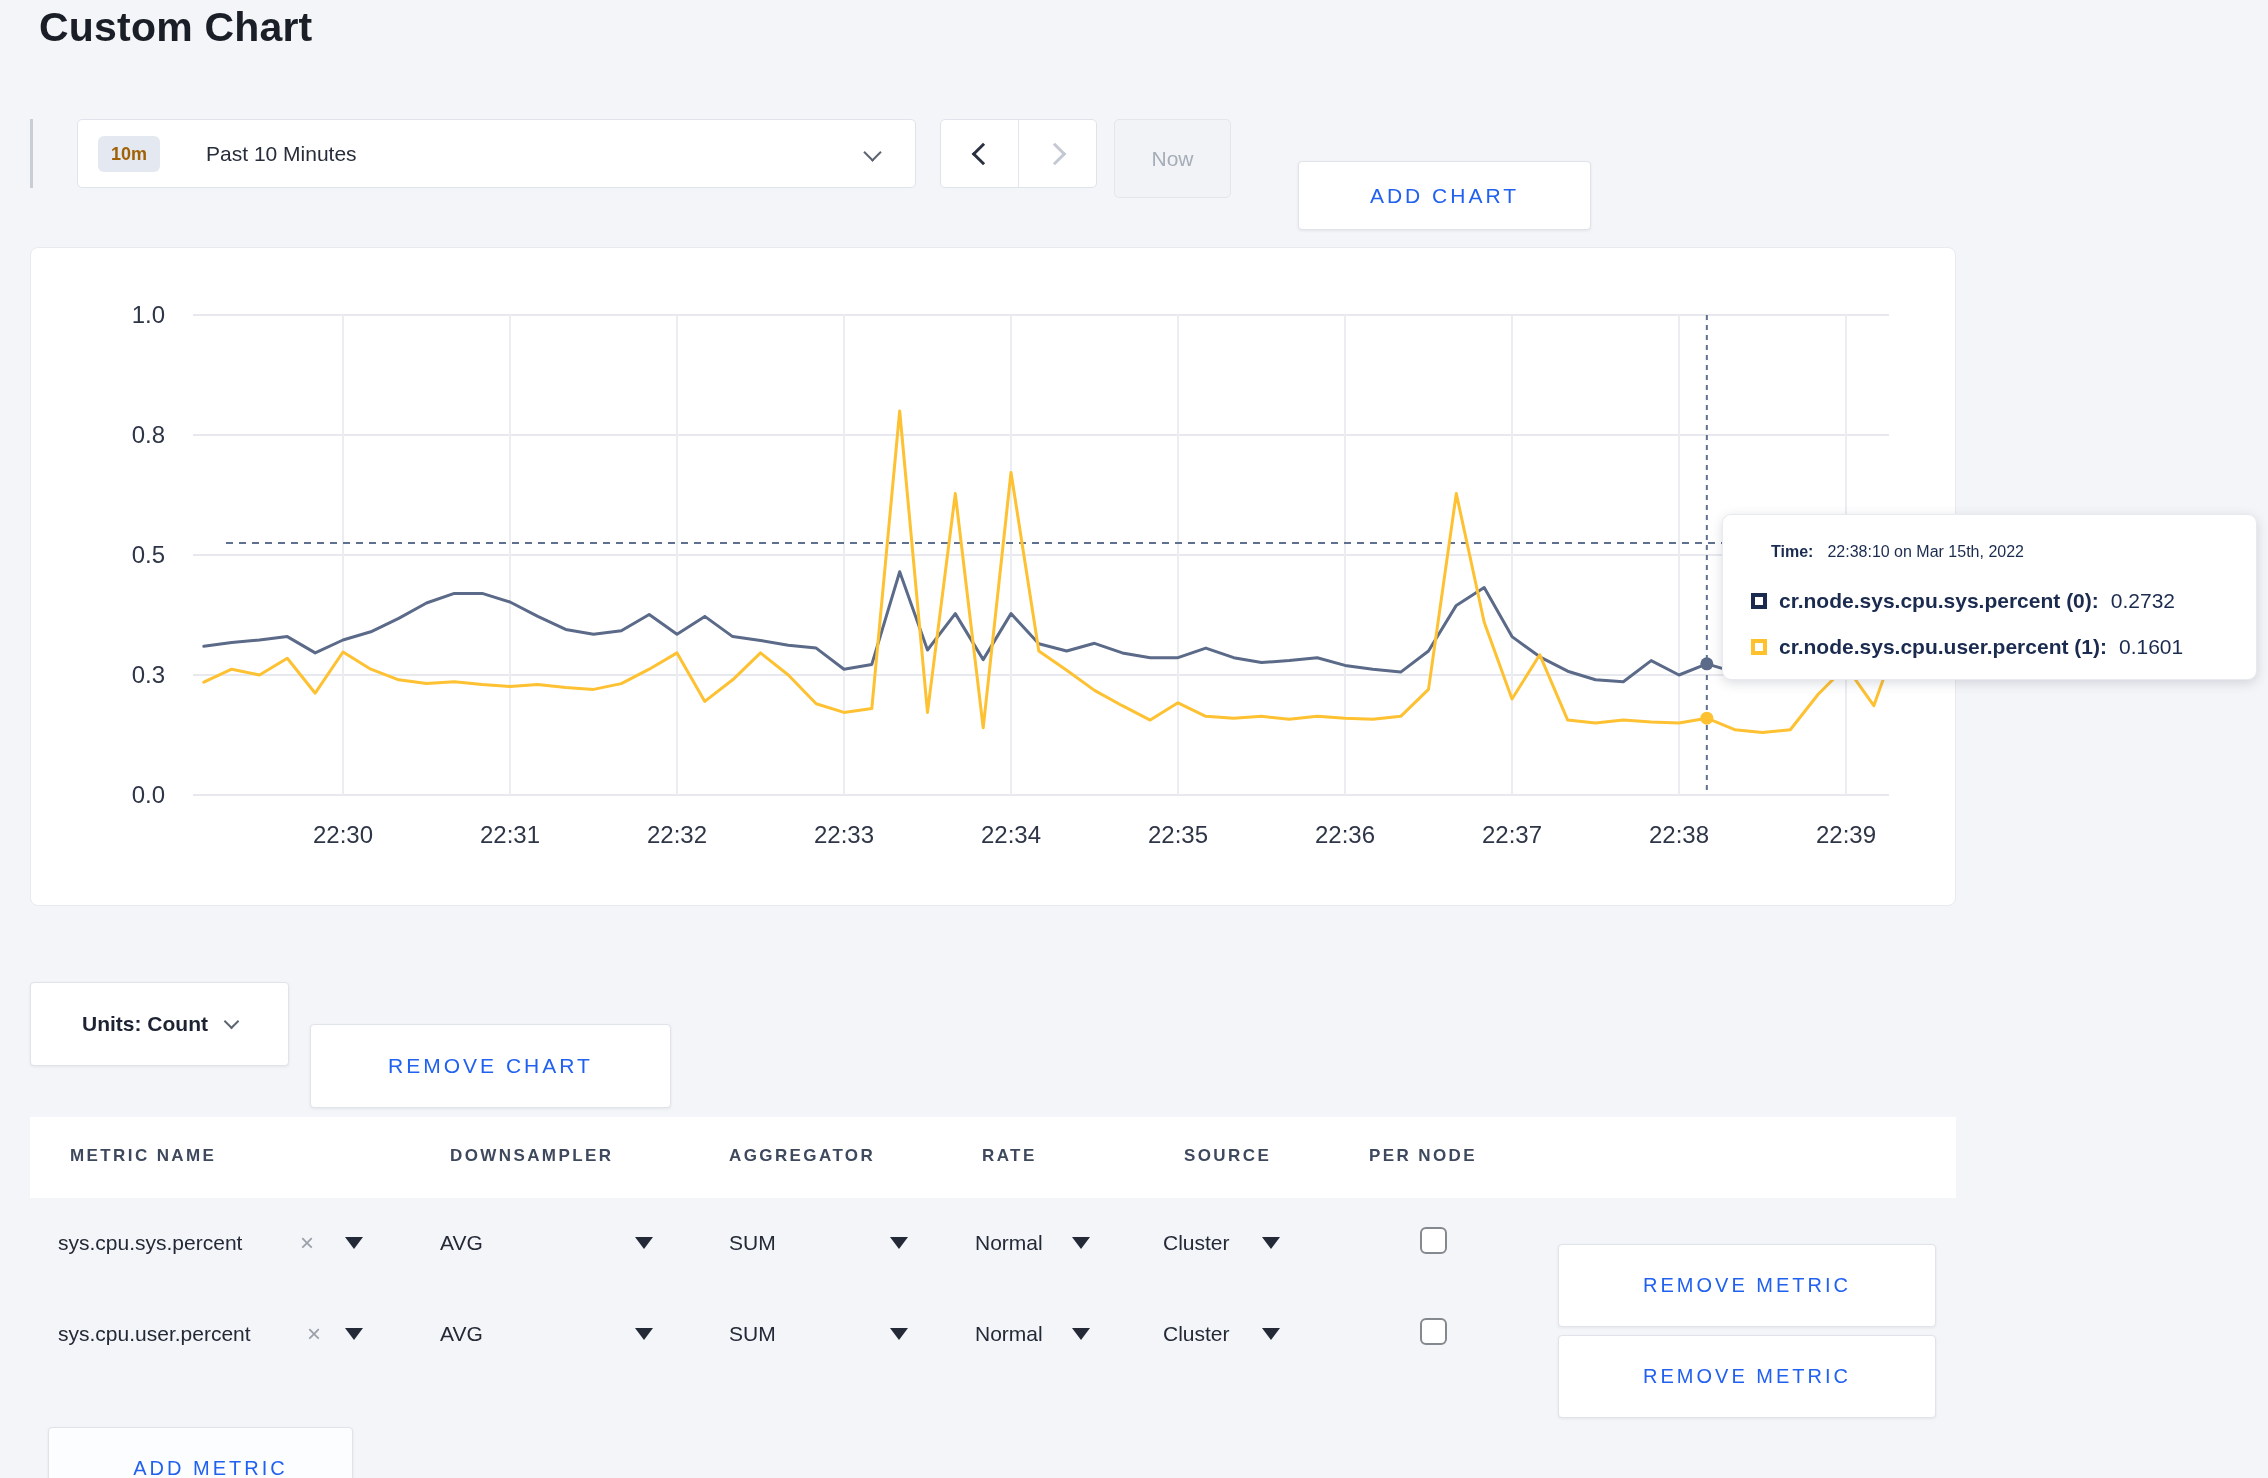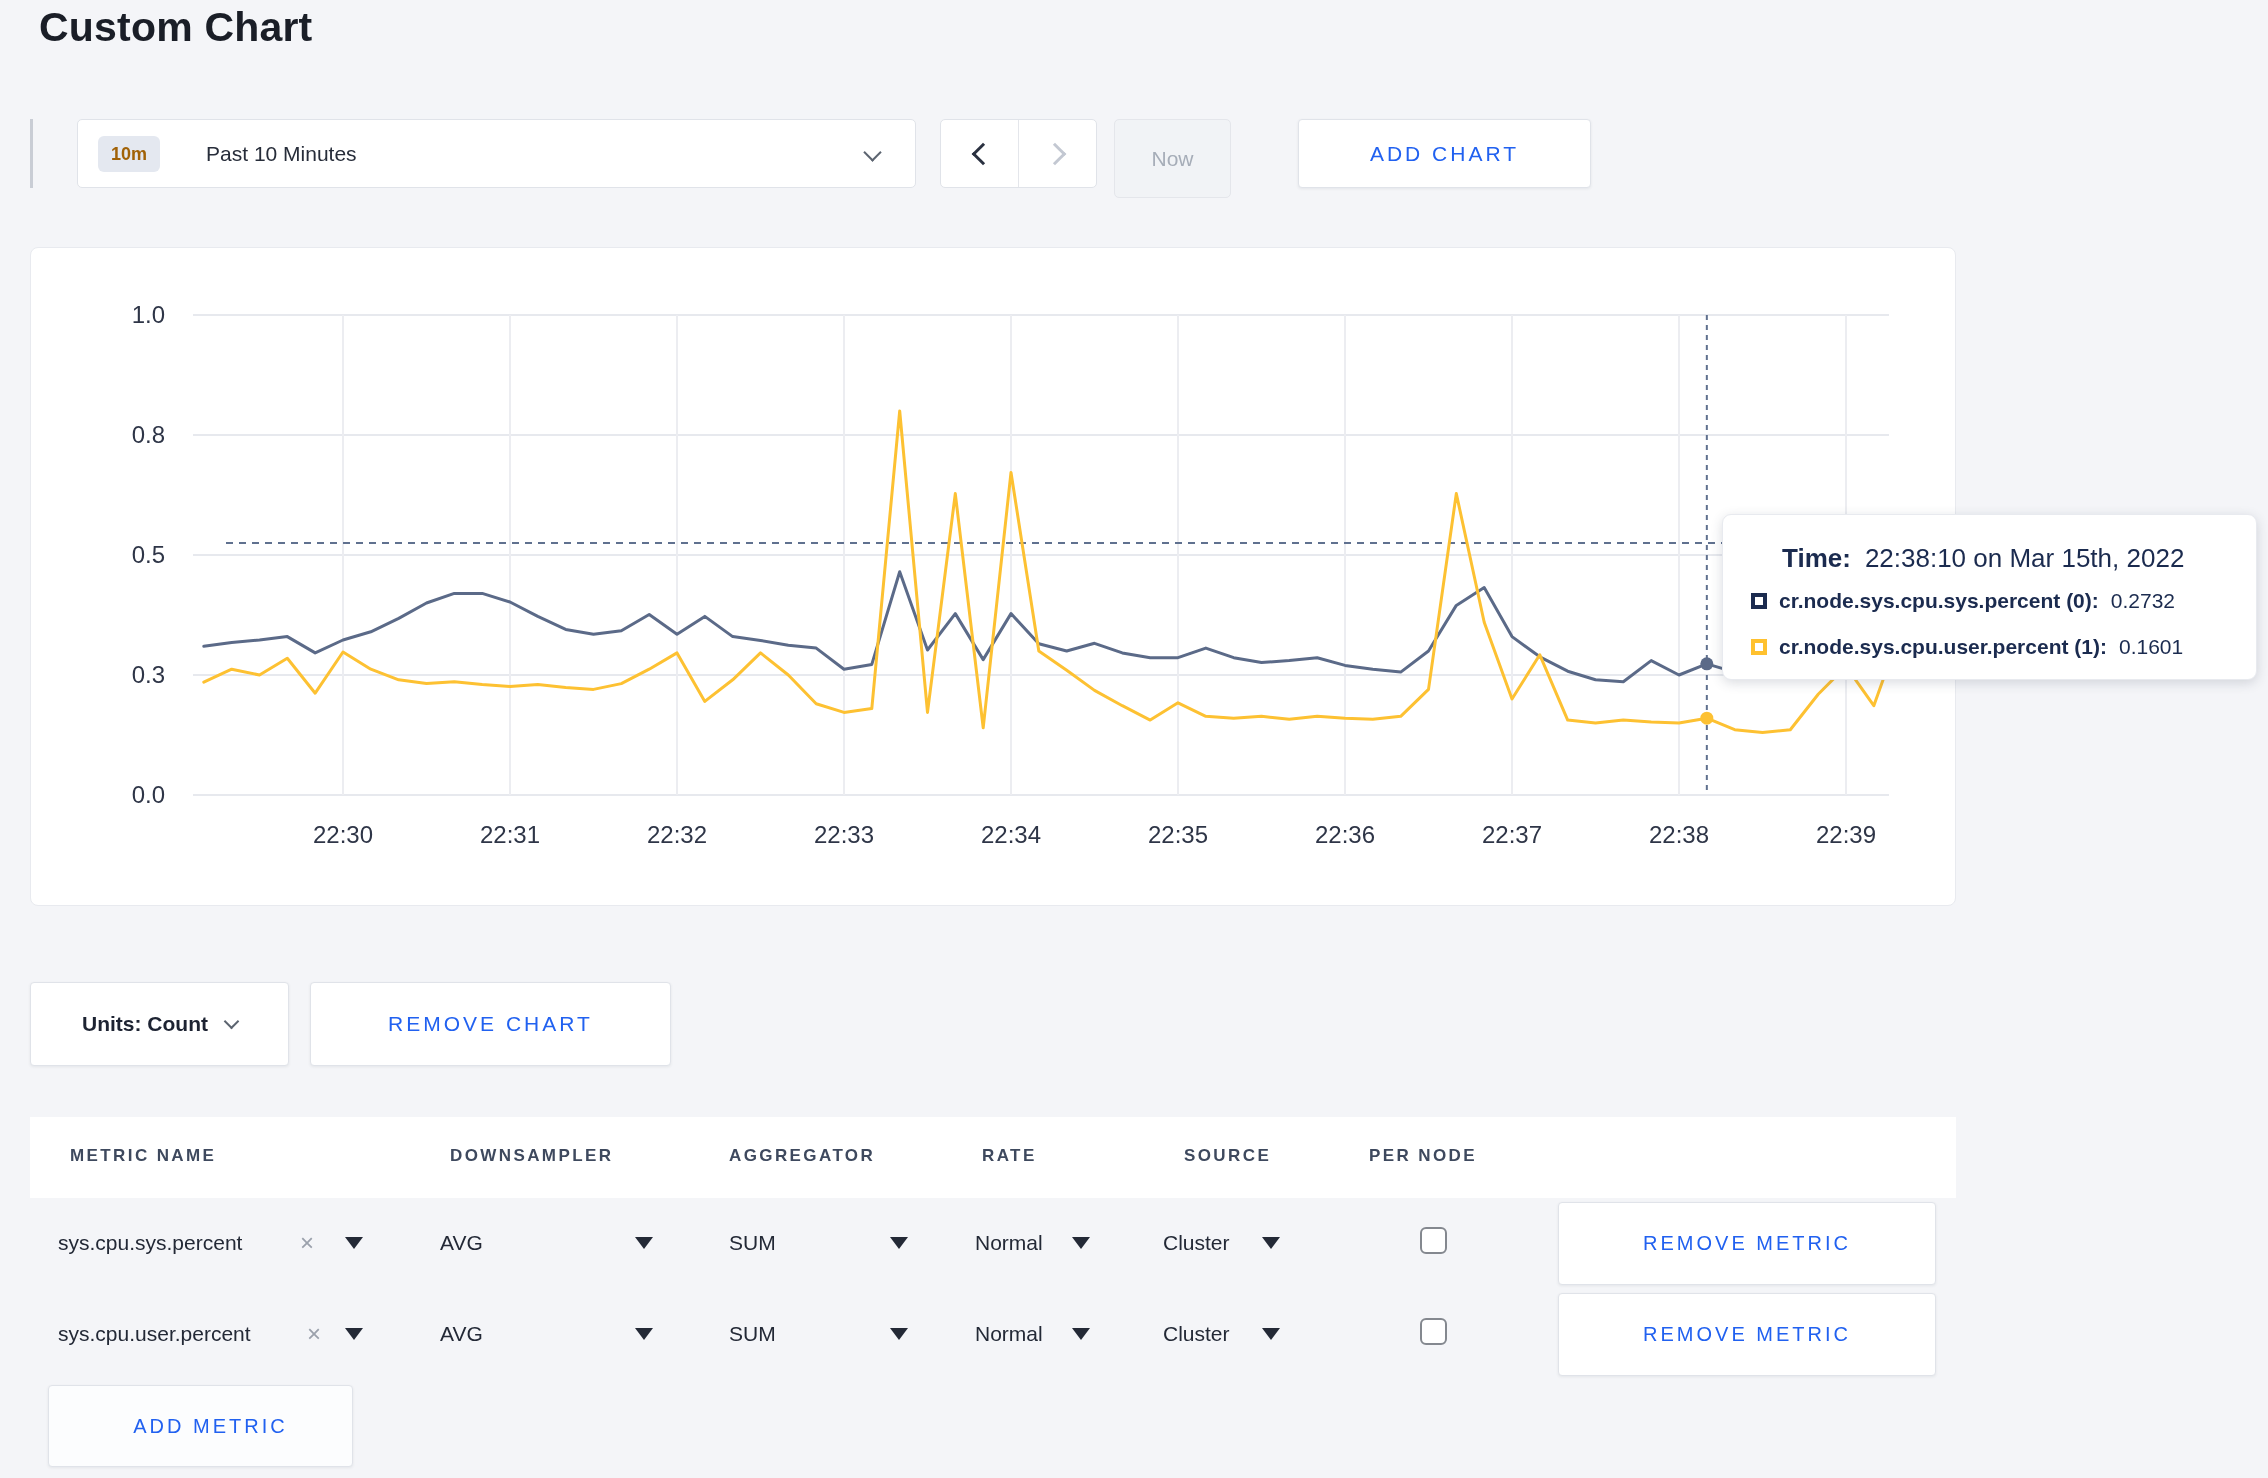--- a/index.html
+++ b/index.html
@@ -52,41 +52,41 @@
   .now-btn {
     left:1114px; top:119px; width:117px; height:79px;
     background:#f1f3f6; border:1.5px solid #e4e6eb; border-radius:5px;
     font-size:21px; color:#a6adb8;
     display:flex; align-items:center; justify-content:center;
   }
   .blue-btn {
     background:#fff; border:1.5px solid #e0e3e9; border-radius:4px;
     color:#2161f0; font-weight:500; letter-spacing:3px;
     display:flex; align-items:center; justify-content:center;
-    cursor:pointer; box-shadow:0 1px 3px rgba(40,50,70,.08);
+    cursor:pointer; box-shadow:0 1px 3px rgba(40,50,70,.08);margin-top:42px;
   }
   .add-chart { left:1298px; top:119px; width:293px; height:69px; font-size:21px; }
 
   
   .chart-card {
     left:30px; top:247px; width:1926px; height:659px;
     background:#fff; border:1.5px solid #e8eaef; border-radius:8px;
   }
   #chart-svg { position:absolute; left:0; top:0; }
   #chart-svg text { font-family:"Liberation Sans", sans-serif; }
 
   
   .chart-tooltip {
     left:1722px; top:514px; width:535px; height:166px;
     background:#fff; border:1px solid #e8eaef; border-radius:9px;
     box-shadow:0 3px 12px rgba(50,60,85,.18);
     z-index:5; color:#1b2b4f;
   }
   .tt-row { position:absolute; display:flex; align-items:center; }
-  .tt-time { left:59px; top:28px; font-size:26px; }
+  .tt-time { left:48px; top:28px; font-size:16px; }
   .tt-time .lbl { font-weight:700; margin-right:14px; }
   .tt-s0 { left:28px; top:74px; font-size:21px; }
   .tt-s1 { left:28px; top:120px; font-size:21px; }
   .tt-swatch { width:16px; height:16px; border-width:4px; border-style:solid; margin-right:12px; background:#fff; }
   .tt-name { font-weight:700; margin-right:12px; }
 
   
   .units-btn {
     left:30px; top:982px; width:259px; height:84px;
     background:#fff; border:1.5px solid #e0e3e9; border-radius:4px;

